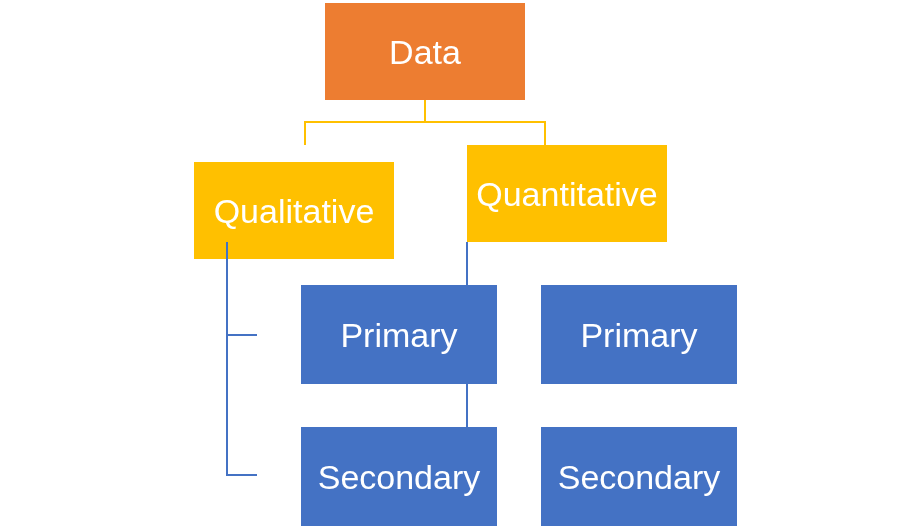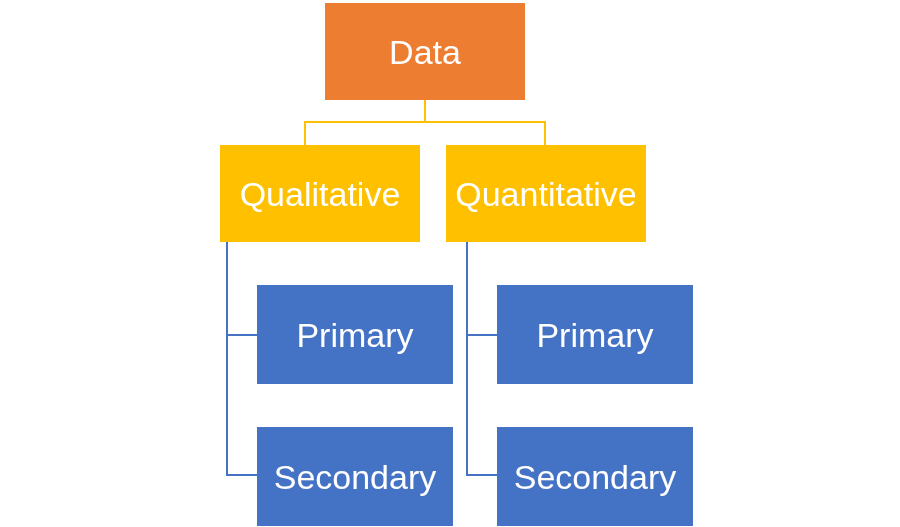--- a/index.html
+++ b/index.html
@@ -27,25 +27,25 @@
     box-sizing: border-box;
   }
   .node-root {
     left: 325px; top: 3px; width: 200px; height: 97px;
     background: #ED7D31;
   }
   .node-branch {
     background: #FFC000;
     width: 200px; height: 97px; top: 145px;
   }
-  .node-branch-left  { left: 220px; }
-  .node-branch-right { left: 446px; }
+  .node-branch-left  { left: 194px; margin-top: 17px; }
+  .node-branch-right { left: 467px; }
   .node-leaf {
     background: #4472C4;
-    width: 196px; height: 99px;
+    width: 196px; height: 99px; margin-left: 44px;
   }
   .leaf-l1 { left: 257px; top: 285px; }
   .leaf-l2 { left: 257px; top: 427px; }
   .leaf-r1 { left: 497px; top: 285px; }
   .leaf-r2 { left: 497px; top: 427px; }
 
   .conn {
     position: absolute;
     background: #FFC000;
   }

